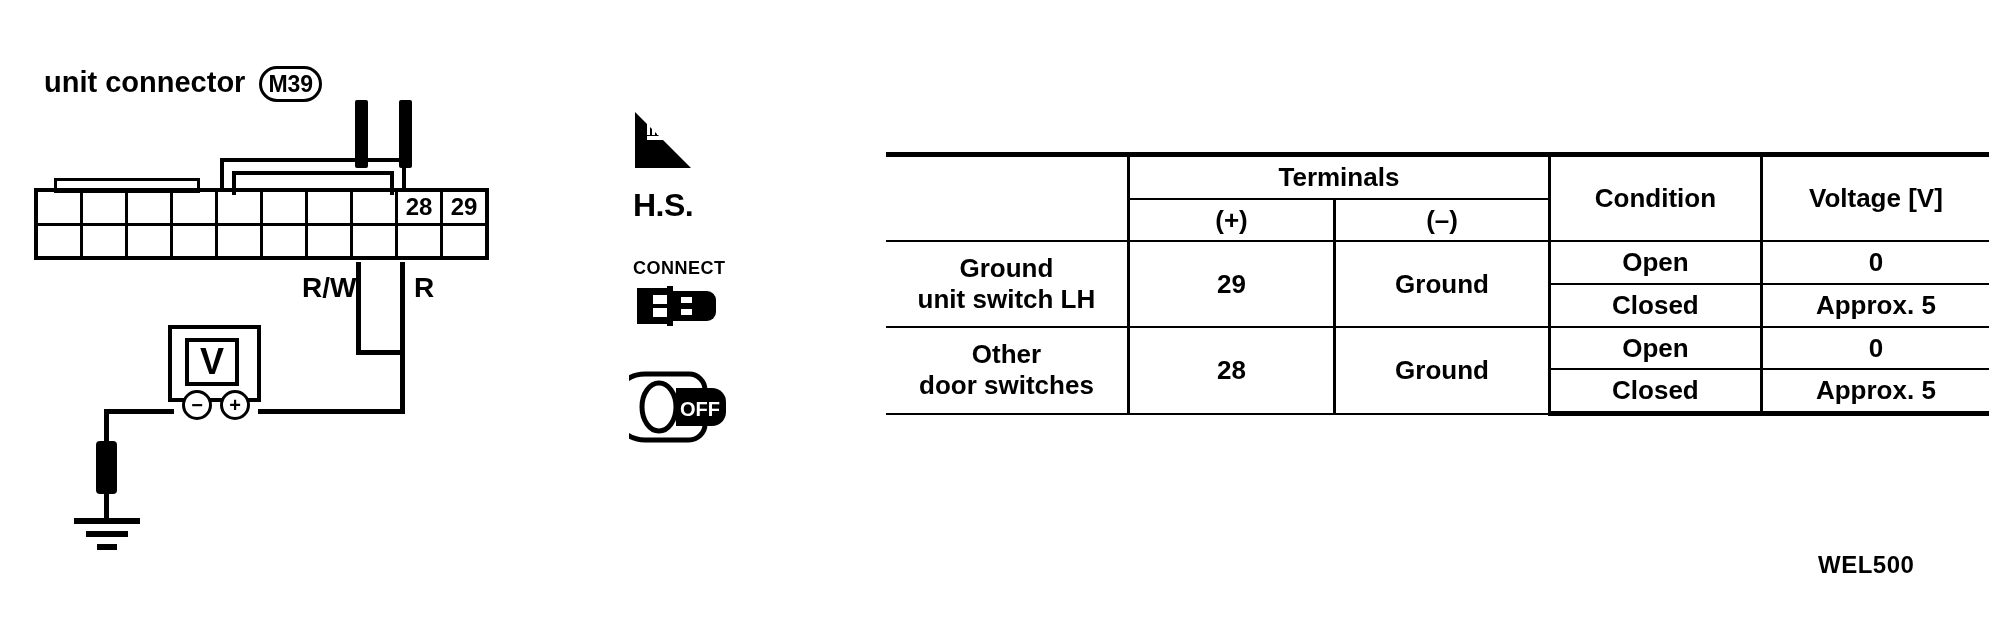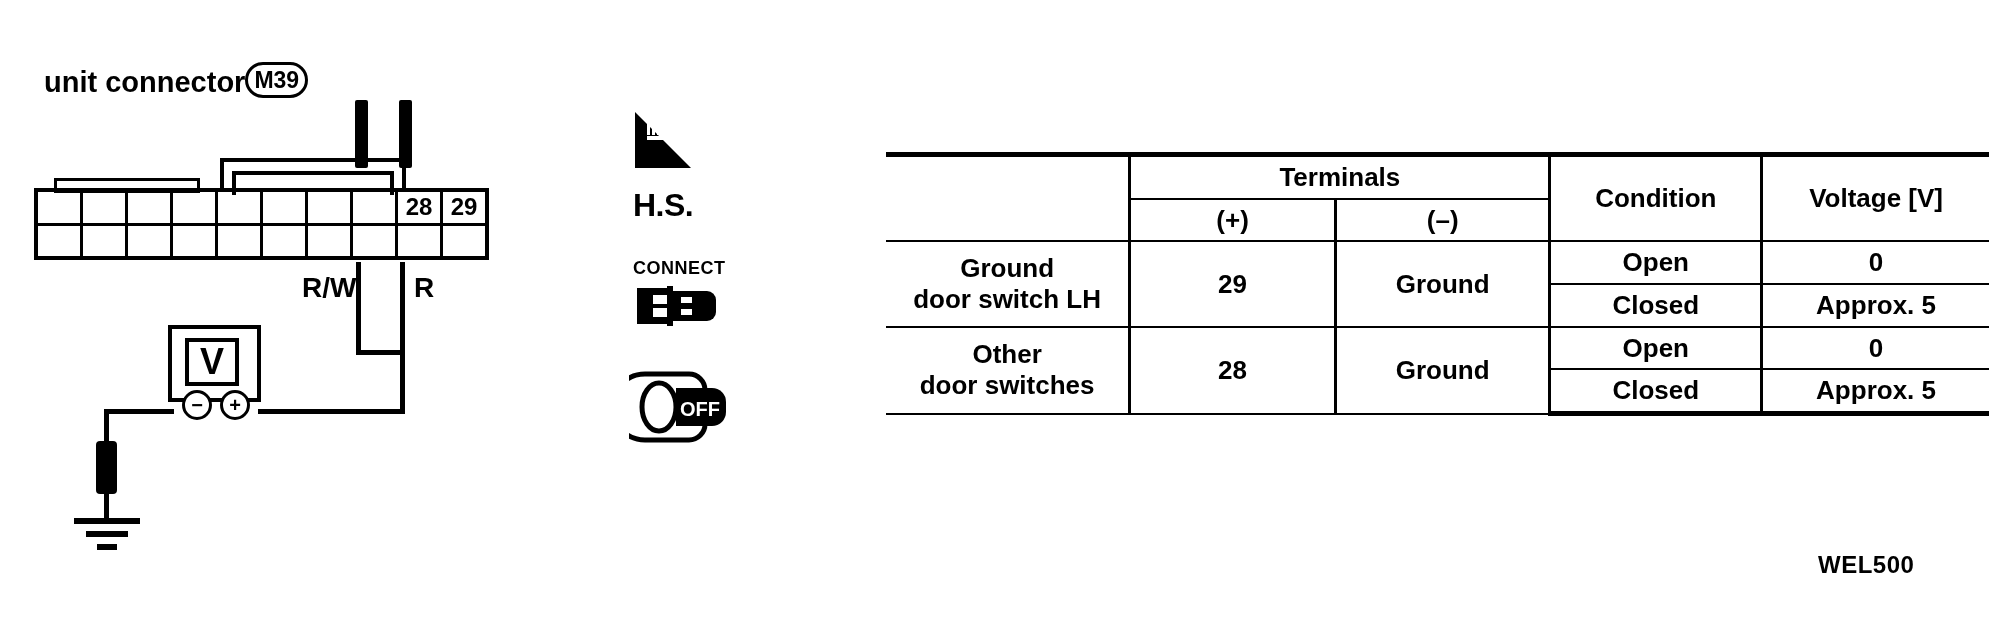--- a/index.html
+++ b/index.html
@@ -21,21 +21,22 @@
     position: absolute;
     left: 44px;
     top: 62px;
     font-size: 29px;
     font-weight: bold;
     line-height: 40px;
     letter-spacing: 0px;
   }
   #title-line2 {
     display: flex;
-    align-items: flex-start;
+    align-items: flex-end;
+    gap: 14px;
   }
   .conn-code {
     display: inline-flex;
     align-items: center;
     justify-content: center;
     min-width: 62px;
     height: 36px;
     padding: 0 6px;
     border: 3px solid #000;
     border-radius: 20px;
@@ -428,21 +429,21 @@
         <td class="cell-volt no-side-right" rowspan="2">Voltage [V]</td>
       </tr>
       <tr>
         <td class="cell-term">(+)</td>
         <td class="cell-term">(–)</td>
       </tr>
 
       <tr class="group-sep">
         <td class="no-side-left" rowspan="2">
           <span>Ground</span><br>
-          <span>door switch LH</span>
+          <span>unit switch LH</span>
         </td>
         <td rowspan="2">29</td>
         <td rowspan="2">Ground</td>
         <td>Open</td>
         <td class="no-side-right">0</td>
       </tr>
       <tr>
         <td>Closed</td>
         <td class="no-side-right">Approx. 5</td>
       </tr>

